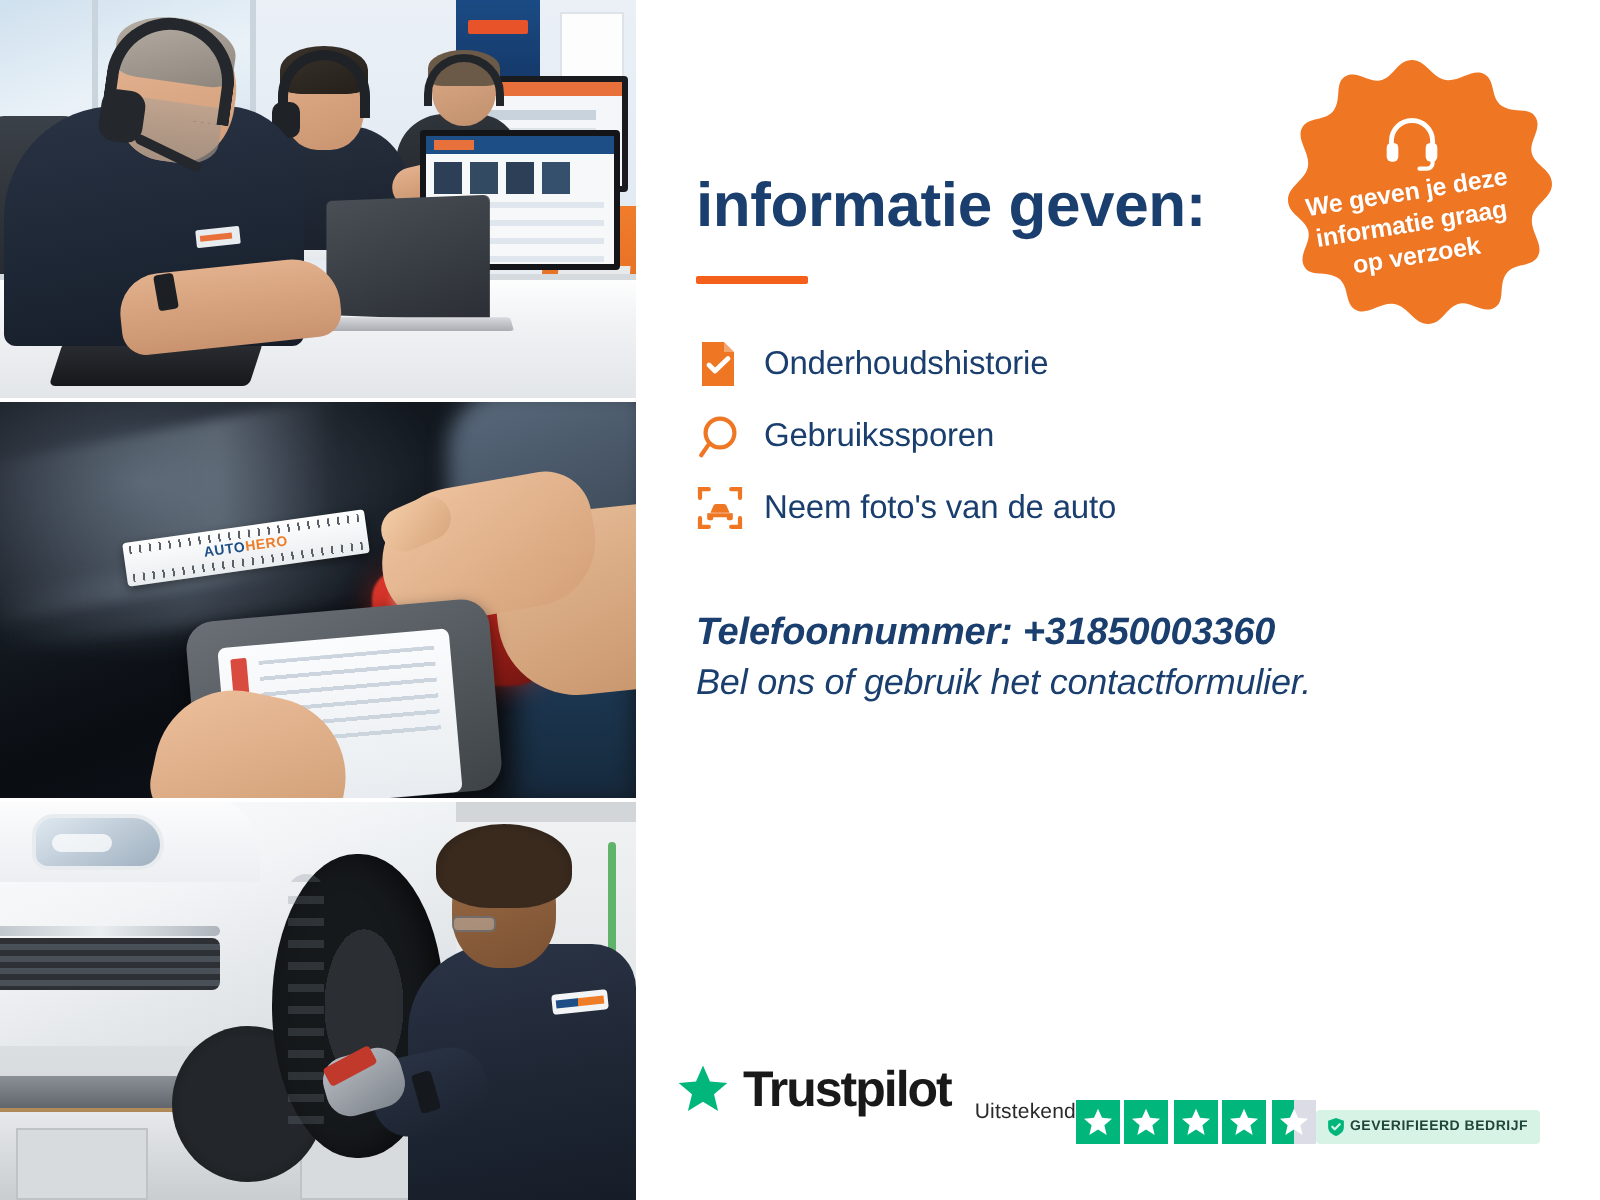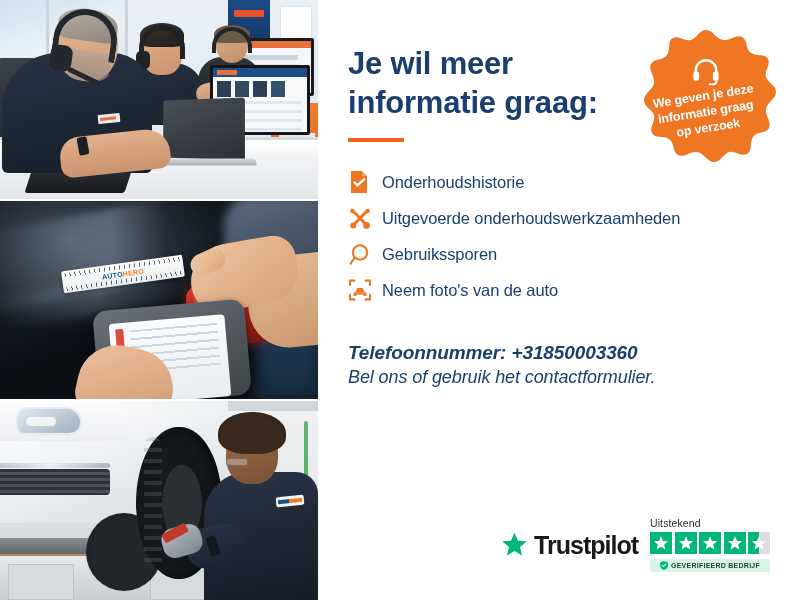--- a/index.html
+++ b/index.html
@@ -631,21 +631,21 @@
     align-items: flex-start;
     gap: 6px;
     padding-bottom: 12px;
   }
   .tp-logo-text {
     font-size: 25px;
     font-weight: bold;
     color: #191919;
     letter-spacing: -1px;
   }
-  .tp-right { display: flex; flex-direction: column; align-items: center; justify-content: center; }
+  .tp-right { display: flex; align-items: center; justify-content: center; }
   .tp-rating-label {
     font-size: 10.5px;
     color: #2a2a2a;
     align-self: flex-start;
     margin-bottom: 3px;
     letter-spacing: .1px;
   }
   .tp-stars { display: flex; gap: 2.5px; }
   .tp-star {
     width: 22px; height: 22px;
@@ -767,54 +767,39 @@
       <div class="gr-mech-arm"></div>
       <div class="gr-mech-watch"></div>
       <div class="gr-mech-glove"></div>
       <div class="gr-tool"></div>
     </div>
   </div>
 
   <div class="content">
 
     <h1 class="headline">
-      <span>Je wil meer</span><br>
-      <span>informatie graag:</span>
+      <br>
+      <span>informatie geven:</span>
     </h1>
 
     <div class="divider"></div>
 
     <ul class="feature-list">
 
       <li class="feature-item">
         <span class="feature-icon">
           <svg width="22" height="24" viewBox="0 0 22 24" aria-hidden="true">
             <path d="M3 1 h11 l5 5 v17 H3 Z" fill="#ef7622"></path>
             <path d="M14 1 v5 h5 Z" fill="#ffffff" opacity=".35"></path>
             <path d="M6.5 12.5 l3 3 6.5 -6.2" fill="none" stroke="#ffffff" stroke-width="2.4" stroke-linecap="round" stroke-linejoin="round"></path>
           </svg>
         </span>
         <span class="feature-label">Onderhoudshistorie</span>
       </li>
 
-      <li class="feature-item">
-        <span class="feature-icon">
-          <svg width="24" height="24" viewBox="0 0 24 24" aria-hidden="true">
-            <g stroke="#ef7622" stroke-width="3.1" stroke-linecap="round">
-              <line x1="4.5" y1="4.5" x2="19" y2="19.5"></line>
-              <line x1="19.5" y1="4.5" x2="5" y2="19.5"></line>
-            </g>
-            <path d="M3 2.5 l4 2 -1.6 3 -3.4 -1.2 Z" fill="#ef7622"></path>
-            <path d="M21 2.5 l-4 2 1.6 3 3.4 -1.2 Z" fill="#ef7622"></path>
-            <circle cx="18.6" cy="19.4" r="3.4" fill="#ef7622"></circle>
-            <circle cx="5.2" cy="19.4" r="3" fill="#ef7622"></circle>
-          </svg>
-        </span>
-        <span class="feature-label">Uitgevoerde onderhoudswerkzaamheden</span>
-      </li>
 
       <li class="feature-item">
         <span class="feature-icon">
           <svg width="23" height="23" viewBox="0 0 23 23" aria-hidden="true">
             <circle cx="12" cy="9.5" r="7.2" fill="none" stroke="#ef7622" stroke-width="2.1"></circle>
             <line x1="6.7" y1="14.7" x2="2.6" y2="20.6" stroke="#ef7622" stroke-width="2.1" stroke-linecap="round"></line>
           </svg>
         </span>
         <span class="feature-label">Gebruikssporen</span>
       </li>

